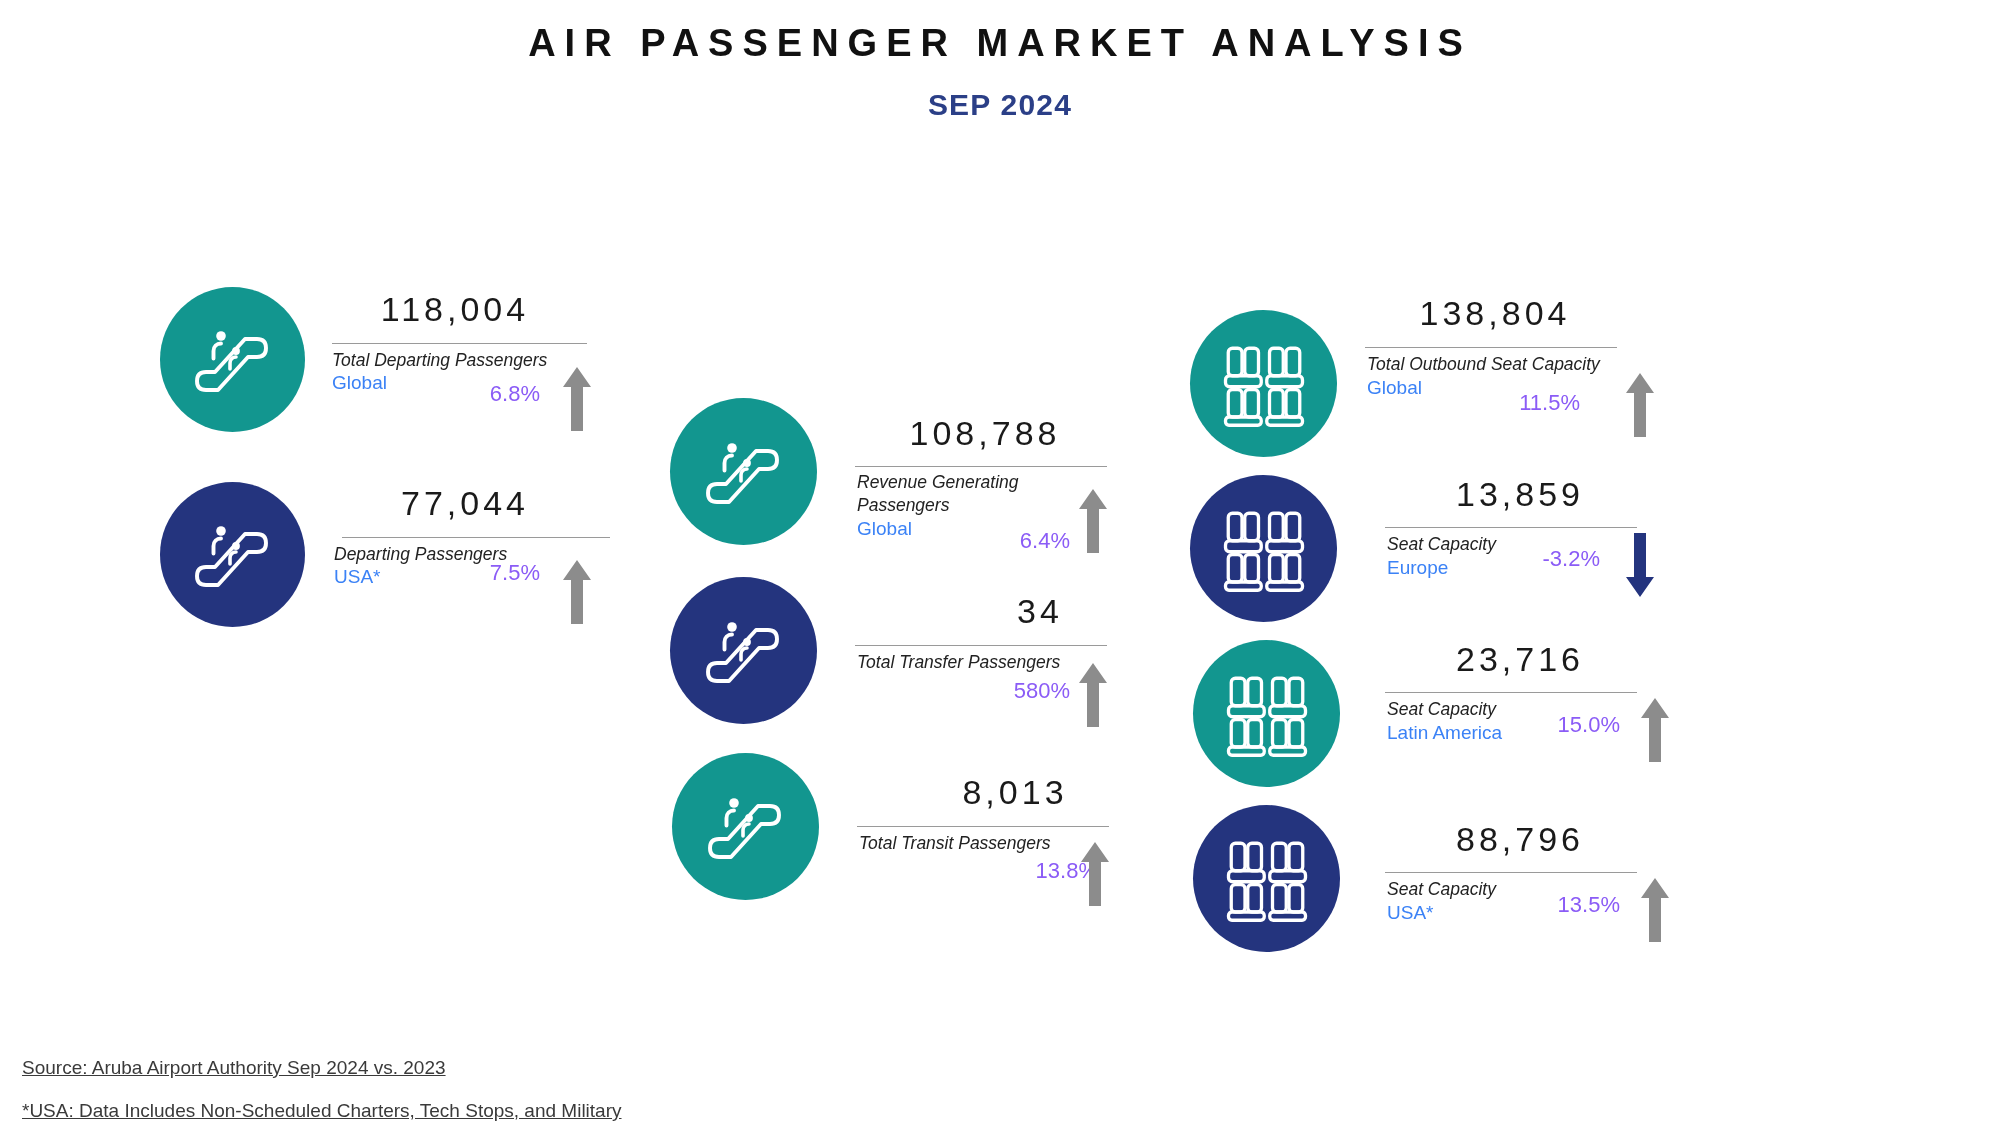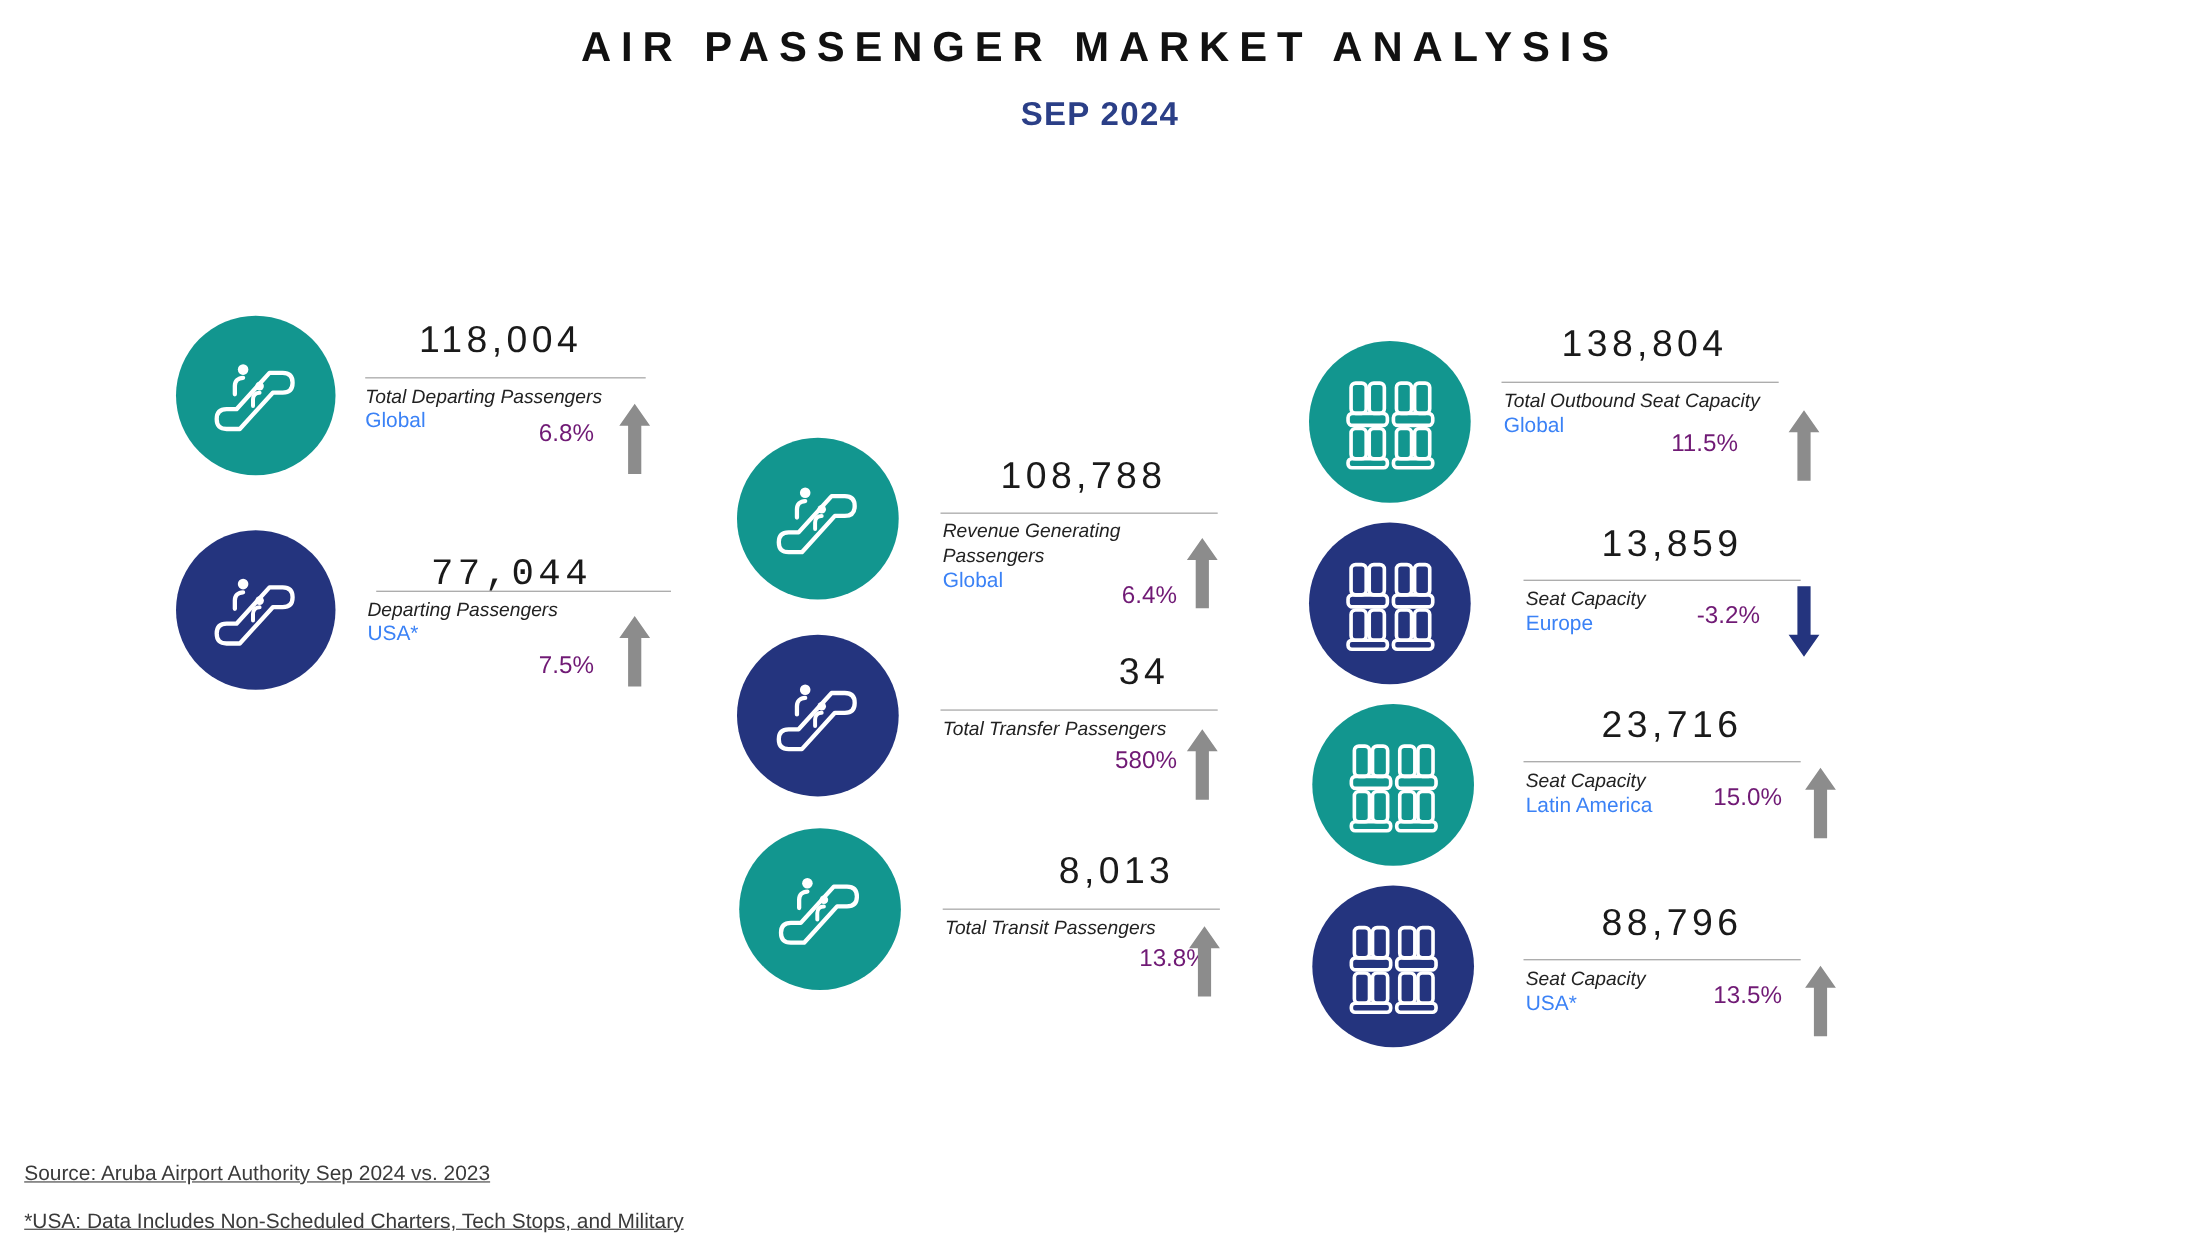--- a/index.html
+++ b/index.html
@@ -73,21 +73,21 @@
   }
   .region {
     position: absolute;
     font-size: 19px;
     color: #3b82f6;
     white-space: nowrap;
   }
   .pct {
     position: absolute;
     font-size: 22px;
-    color: #701a75;
+    color: #8b5cf6;
     white-space: nowrap;
     text-align: right;
   }
   .arrow {
     position: absolute;
   }
 
   
   .footnote {
     position: absolute;
@@ -133,25 +133,25 @@
     <svg width="96" height="96" viewBox="0 0 64 64" aria-hidden="true">
       <g fill="none" stroke="#ffffff" stroke-width="2.6" stroke-linecap="round" stroke-linejoin="round">
         <path d="M8 46c0-4 2-6 6-6h6L40 18h8c4 0 6 2 6 6s-2 6-6 6h-6L22 52h-8c-4 0-6-2-6-6z"></path>
         <circle cx="24" cy="16" r="3.2" fill="#ffffff" stroke="none"></circle>
         <path d="M24 21c-3 0-5 2-5 5v5" stroke-width="2.6"></path>
         <circle cx="34" cy="26" r="2.6" fill="#ffffff" stroke="none"></circle>
         <path d="M34 30c-2.4 0-4 1.6-4 4v4" stroke-width="2.4"></path>
       </g>
     </svg>
   </div>
-  <div class="value" style="left:340px; top:504px; width:250px;font-family:Liberation Mono, monospace;">77,044</div>
+  <div class="value" style="left:340px; top:484px; width:250px;">77,044</div>
   <div class="rule" style="left:342px; top:537px; width:268px;"></div>
   <div class="label" style="left:334px; top:544px;">Departing Passengers</div>
   <div class="region" style="left:334px; top:566px;">USA*</div>
-  <div class="pct" style="left:400px; top:592px; width:140px;">7.5%</div>
+  <div class="pct" style="left:400px; top:560px; width:140px;">7.5%</div>
   <div class="arrow" style="left:562px; top:558px;">
     <svg width="30" height="68" viewBox="0 0 30 68" aria-hidden="true">
       <polygon points="15,2 29,22 21,22 21,66 9,66 9,22 1,22" fill="#8c8c8c"></polygon>
     </svg>
   </div>
 </div>
 
 <div class="metric">
   <div class="icon-circle" style="left:670px; top:398px; width:147px; height:147px; background:#12968f;">
     <svg width="96" height="96" viewBox="0 0 64 64" aria-hidden="true">

